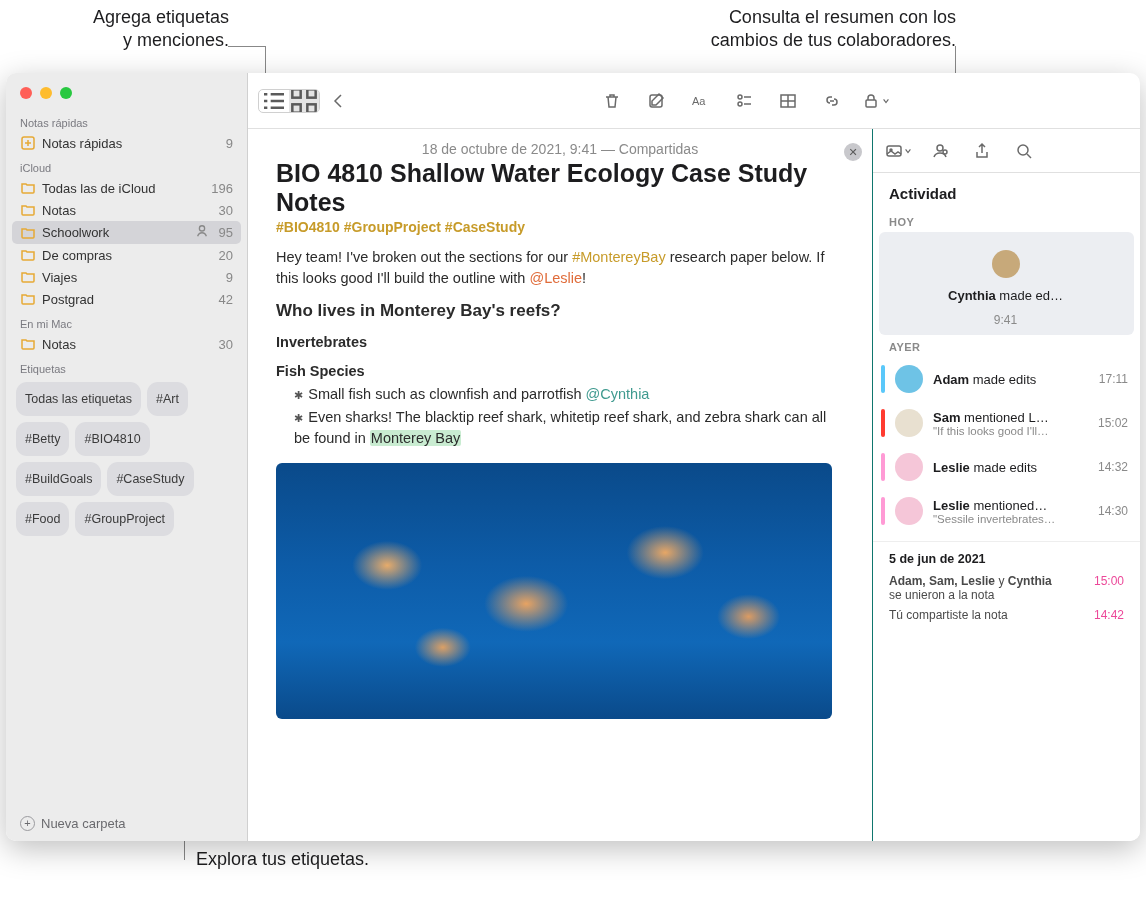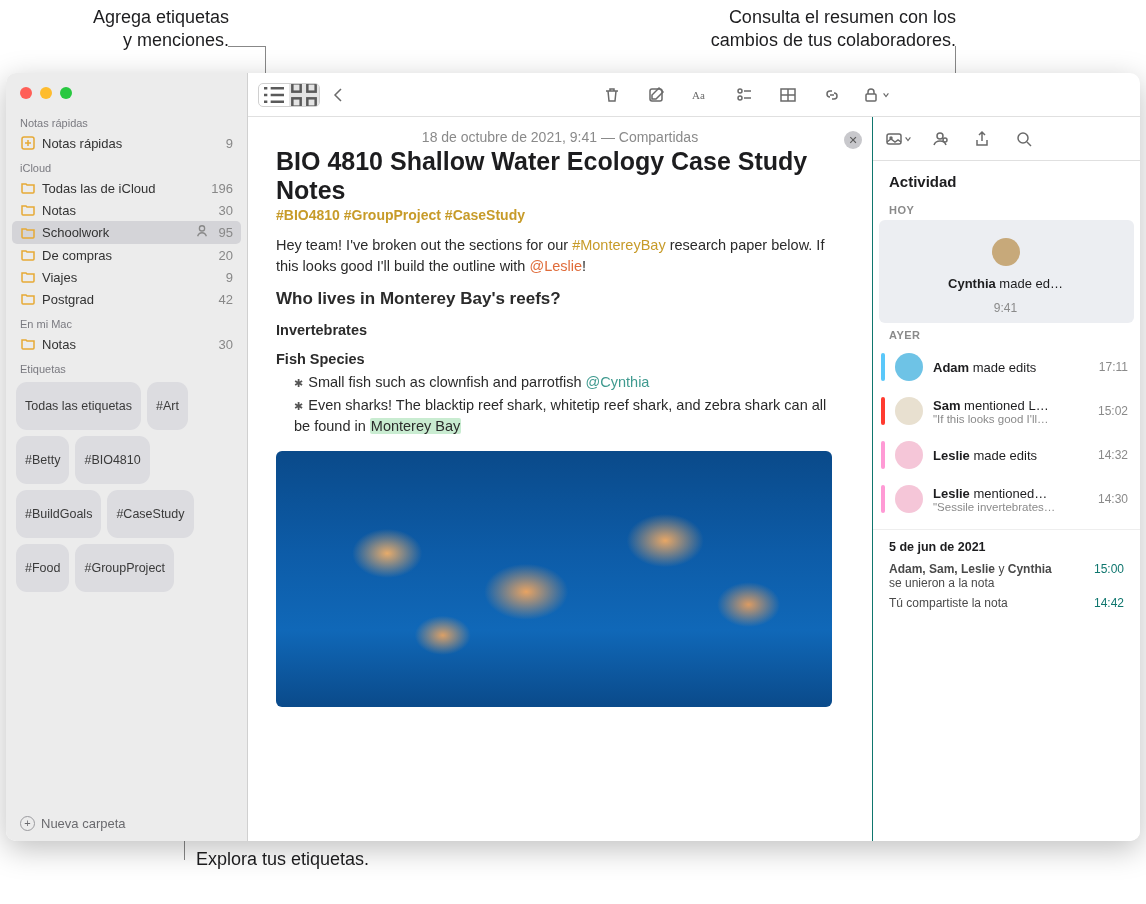--- a/index.html
+++ b/index.html
@@ -63,45 +63,44 @@
   .sb-item .label { flex: 1; }
   .sb-item .count { color: #888; font-size: 13px; }
   .sb-item .share-ic { color:#888; margin-right:4px;}
   .sb-item.selected { background: #d4d4d8; border-radius: 5px; margin: 0 6px; padding: 3px 8px; }
   .sb-item.selected .label { font-weight: 500; }
 
   .tag-cloud { padding: 4px 10px; display: flex; flex-wrap: wrap; gap: 6px; }
   .tag-pill {
     background: #dcdce0;
     border-radius: 11px;
-    padding: 17px 9px;
+    padding: 10px 9px;
     font-size: 12.5px;
     color: #3a3a3a;
     cursor: default;
   }
 
   .sb-footer {
     margin-top: auto;
     padding: 10px 14px;
     display: flex; align-items: center; gap: 6px;
     color: #6a6a6e;
     font-size: 13px;
     border-top: 1px solid rgba(0,0,0,0);
   }
   .sb-footer .plus { width:15px; height:15px; border:1px solid #9a9a9e; border-radius:50%; display:flex;align-items:center;justify-content:center; font-size:11px; line-height:1;}
 
   
   .main { flex: 1; display: flex; flex-direction: column; }
   .toolbar {
-    height: 44px;
+    height: 56px;
     display: flex; align-items: center;
     padding: 0 10px;
     gap: 4px;
     border-bottom: 1px solid #e0e0e0;
-    font-family: Liberation Serif, serif;
   }
   .tb-seg { display:flex; border:1px solid #d0d0d0; border-radius:5px; overflow:hidden; }
   .tb-seg .seg { width:30px; height:22px; display:flex; align-items:center; justify-content:center; color:#5a5a5a; }
   .tb-seg .seg.active { background:#e4e4e4; }
   .tb-btn { width:30px; height:26px; display:flex; align-items:center; justify-content:center; color:#6a6a6a; border-radius:5px; }
   .tb-btn svg { width:18px; height:18px; }
   .tb-spacer { flex:1; }
   .tb-group { display:flex; gap:14px; align-items:center; }
 
   .content-row { flex:1; display:flex; overflow:hidden; }
@@ -163,21 +162,21 @@
   .act-item .txt { flex:1; overflow:hidden; }
   .act-item .line1 { font-size:13px; color:#1d1d1f; white-space:nowrap; overflow:hidden; text-overflow:ellipsis; }
   .act-item .line1 b { font-weight:600; }
   .act-item .line2 { font-size:11.5px; color:#8a8a8a; white-space:nowrap; overflow:hidden; text-overflow:ellipsis; }
   .act-item .time { font-size:12px; color:#8a8a8a; }
   .act-item.highlight { background:#eceef2; border-radius:6px; margin:0 6px; padding:8px 6px 8px 4px;flex-direction:column; }
   .act-date-block { padding:10px 16px; border-top:1px solid #eee; margin-top:8px; }
   .act-date-head { font-size:12.5px; font-weight:700; margin-bottom:8px; }
   .act-date-row { display:flex; font-size:12px; color:#4a4a4a; margin-bottom:6px; }
   .act-date-row .t { flex:1; }
-  .act-date-row .tm { color:#0f766e;margin-left:18px; }
+  .act-date-row .tm { color:#ec4899;margin-left:18px; }
 
   svg { stroke: currentColor; fill: none; stroke-width:1.5; }
 </style>
 </head>
 <body>
 
 <div class="callout c1" style="white-space:pre-line">Agrega etiquetas
 y menciones.</div>
 <div class="callout c2" style="white-space:pre-line">Consulta el resumen con los
 cambios de tus colaboradores.</div>

